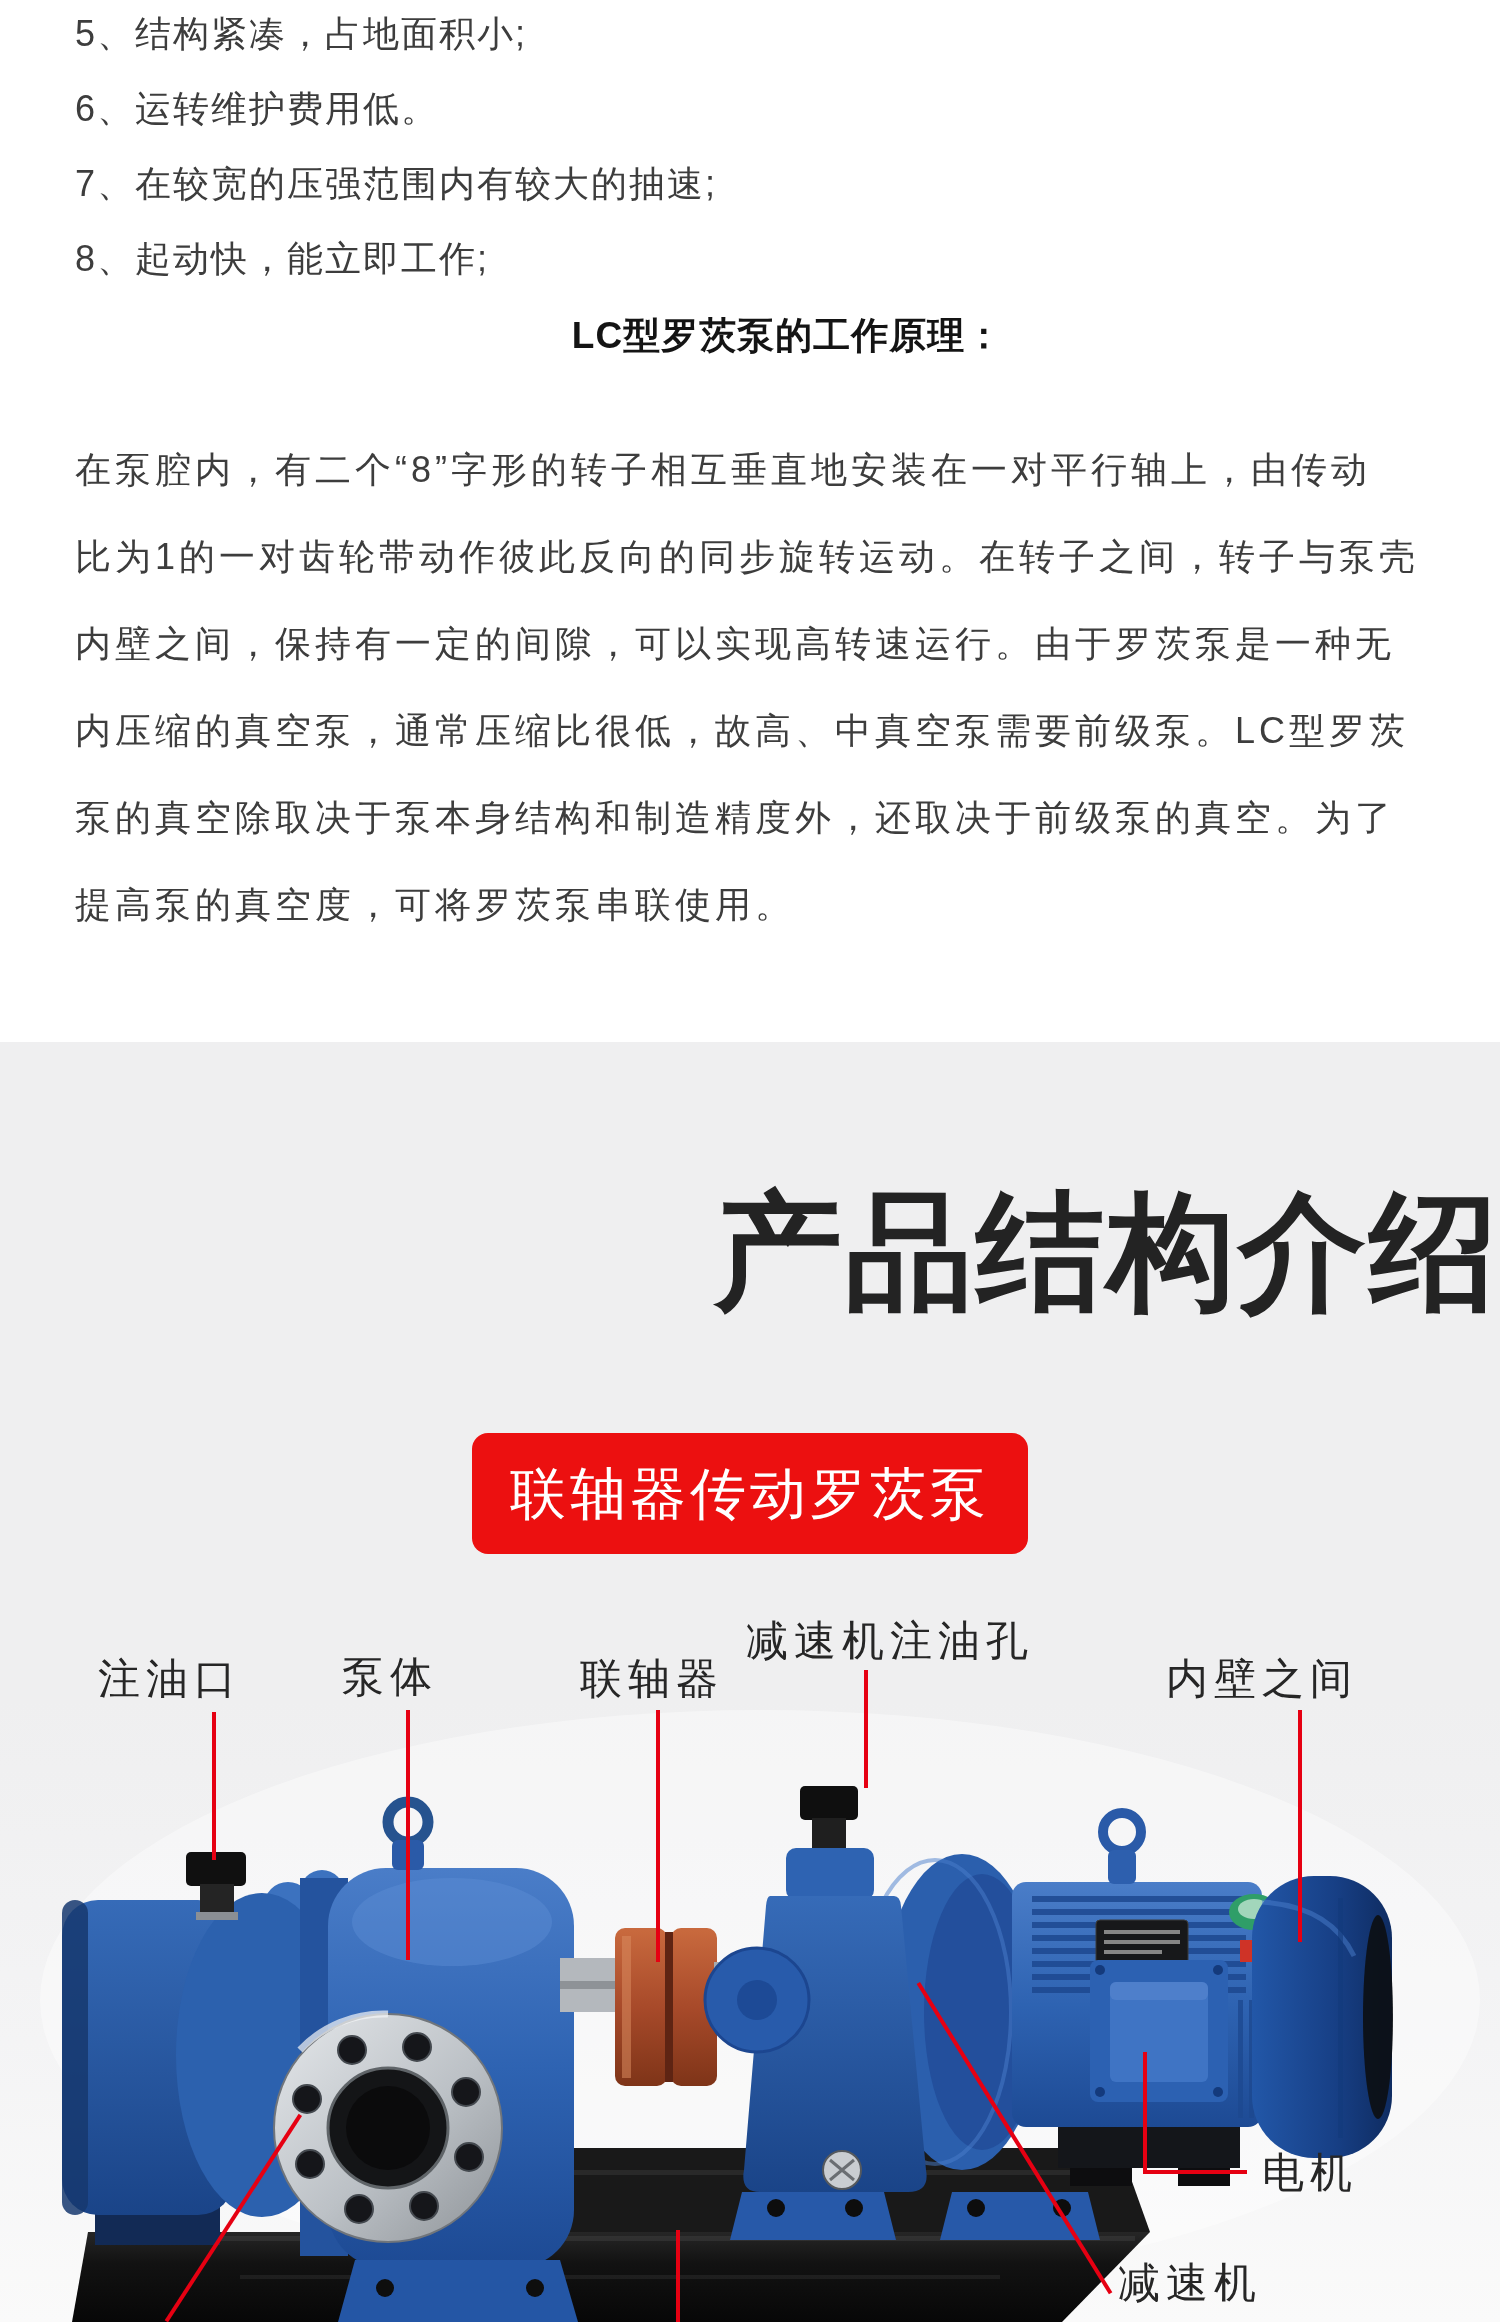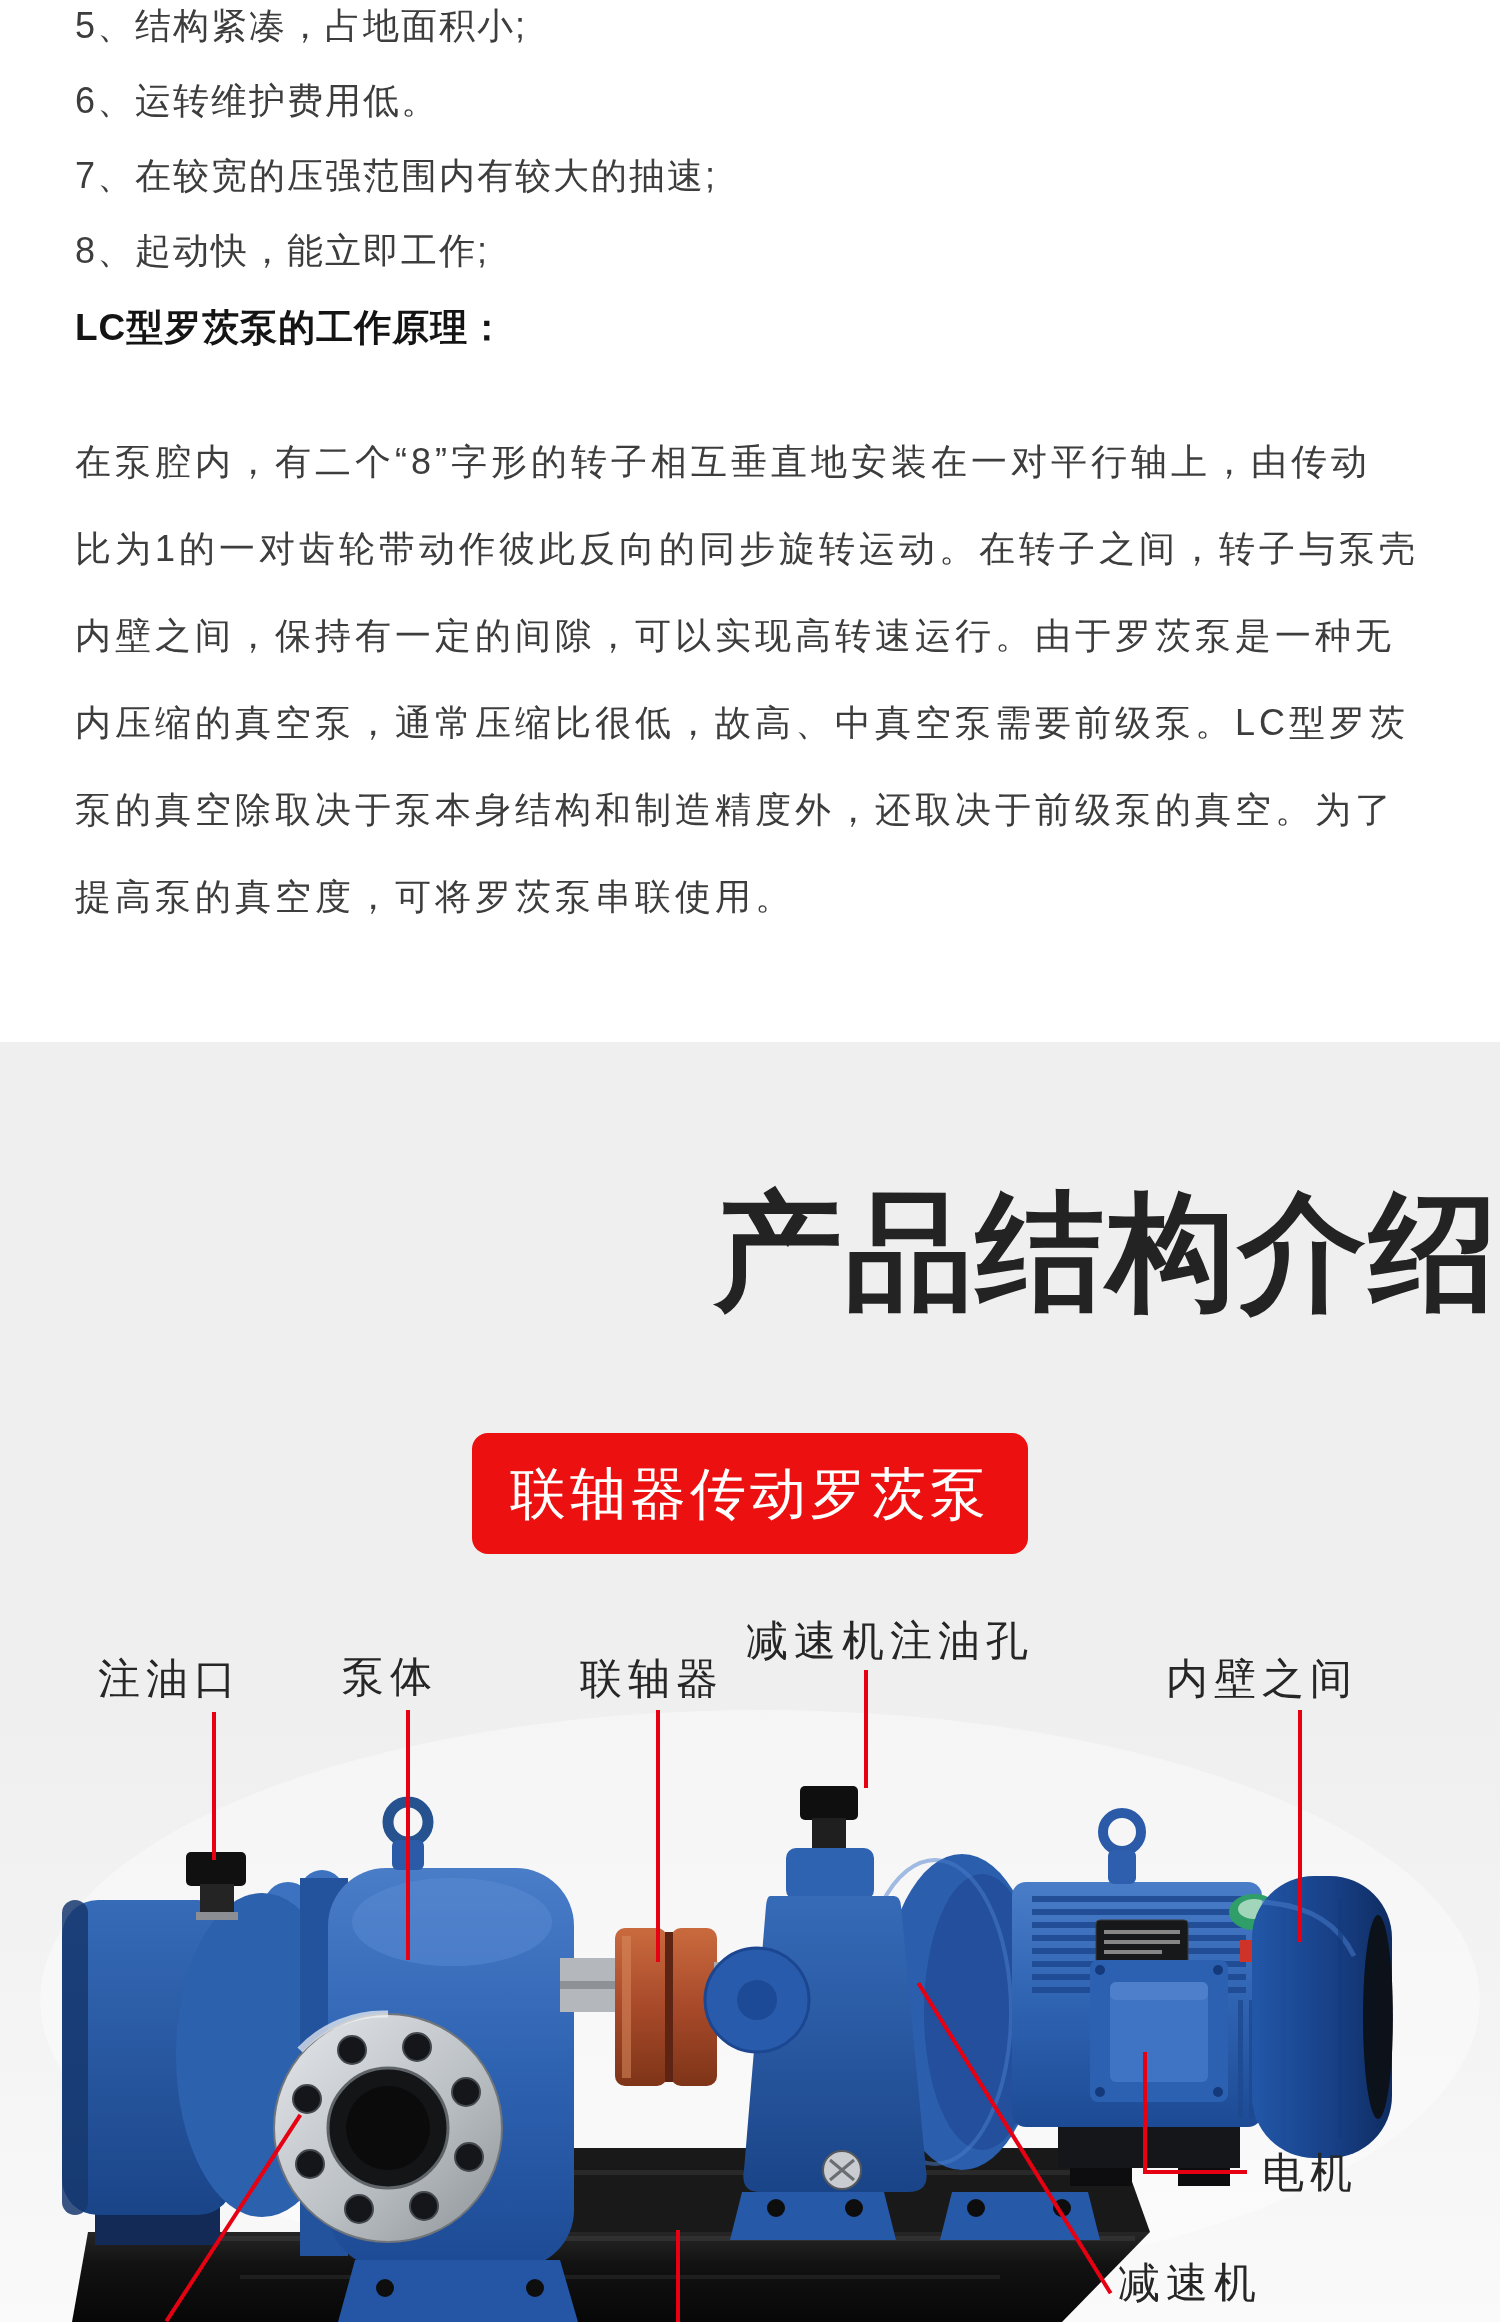--- a/index.html
+++ b/index.html
@@ -1,21 +1,21 @@
 <!DOCTYPE html>
 <html><head>
 <meta charset="utf-8">
 <style>
   html,body{margin:0;padding:0;background:#e8e8e8;}
   .page{position:relative;width:1500px;height:2322px;margin:0 auto;background:#ffffff;overflow:hidden;
         font-family:"Liberation Sans","DejaVu Sans",sans-serif;}
   
-  .intro{position:absolute;top:0;left:0;width:1500px;padding:6px 0 0 75px;box-sizing:border-box;}
+  .intro{position:absolute;top:0;left:0;width:1500px;padding:14px 0 0 75px;box-sizing:border-box;}
   .intro .li{margin:0 0 35px;font-size:36px;line-height:40px;letter-spacing:2px;color:#3d3d3d;white-space:nowrap;}
-  .principle-heading{margin:0 0 68px;font-size:37px;line-height:44px;font-weight:700;color:#141414;letter-spacing:1px;}
+  .principle-heading{margin:0 0 68px;font-size:37px;line-height:44px;font-weight:700;color:#141414;letter-spacing:1px;text-align:center;}
   .pline{margin:0;font-size:36px;line-height:87px;letter-spacing:4px;color:#3d3d3d;white-space:nowrap;}
   
   .structure{position:absolute;top:1042px;left:0;width:1500px;height:1280px;background:#efeff0;overflow:hidden;}
   .big-title{position:absolute;top:144px;left:0;width:100%;margin:0;text-align:right;
              font-size:128px;line-height:132px;font-weight:900;color:#232323;letter-spacing:3px;}
   .badge{position:absolute;top:391px;left:50%;transform:translateX(-50%);
          height:97px;line-height:97px;padding:12px 38px;background:#ec1010;border-radius:16px;
          color:#ffffff;font-size:56px;letter-spacing:4px;white-space:nowrap;}
   .photo-wrap{position:absolute;top:658px;left:0;width:1500px;height:622px;}
   .photo-wrap svg{display:block;}

